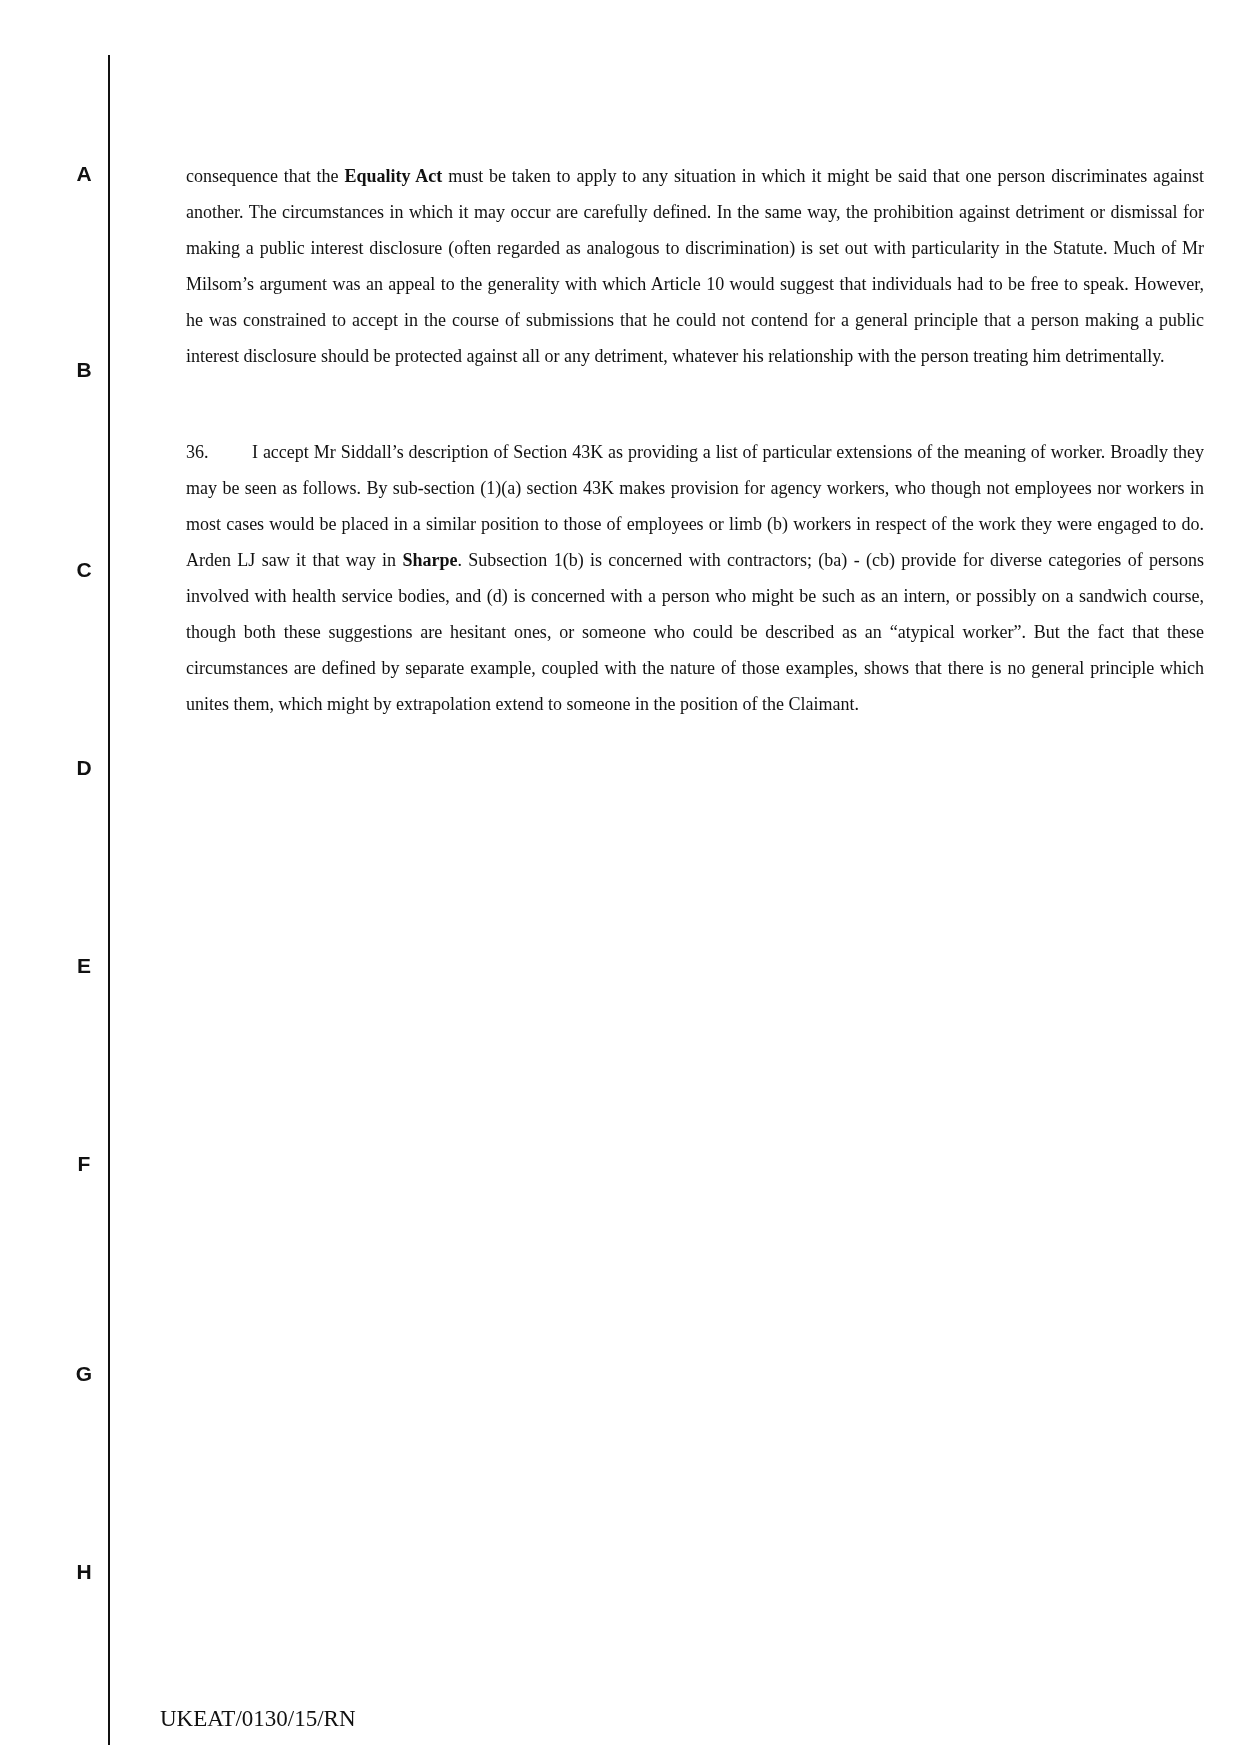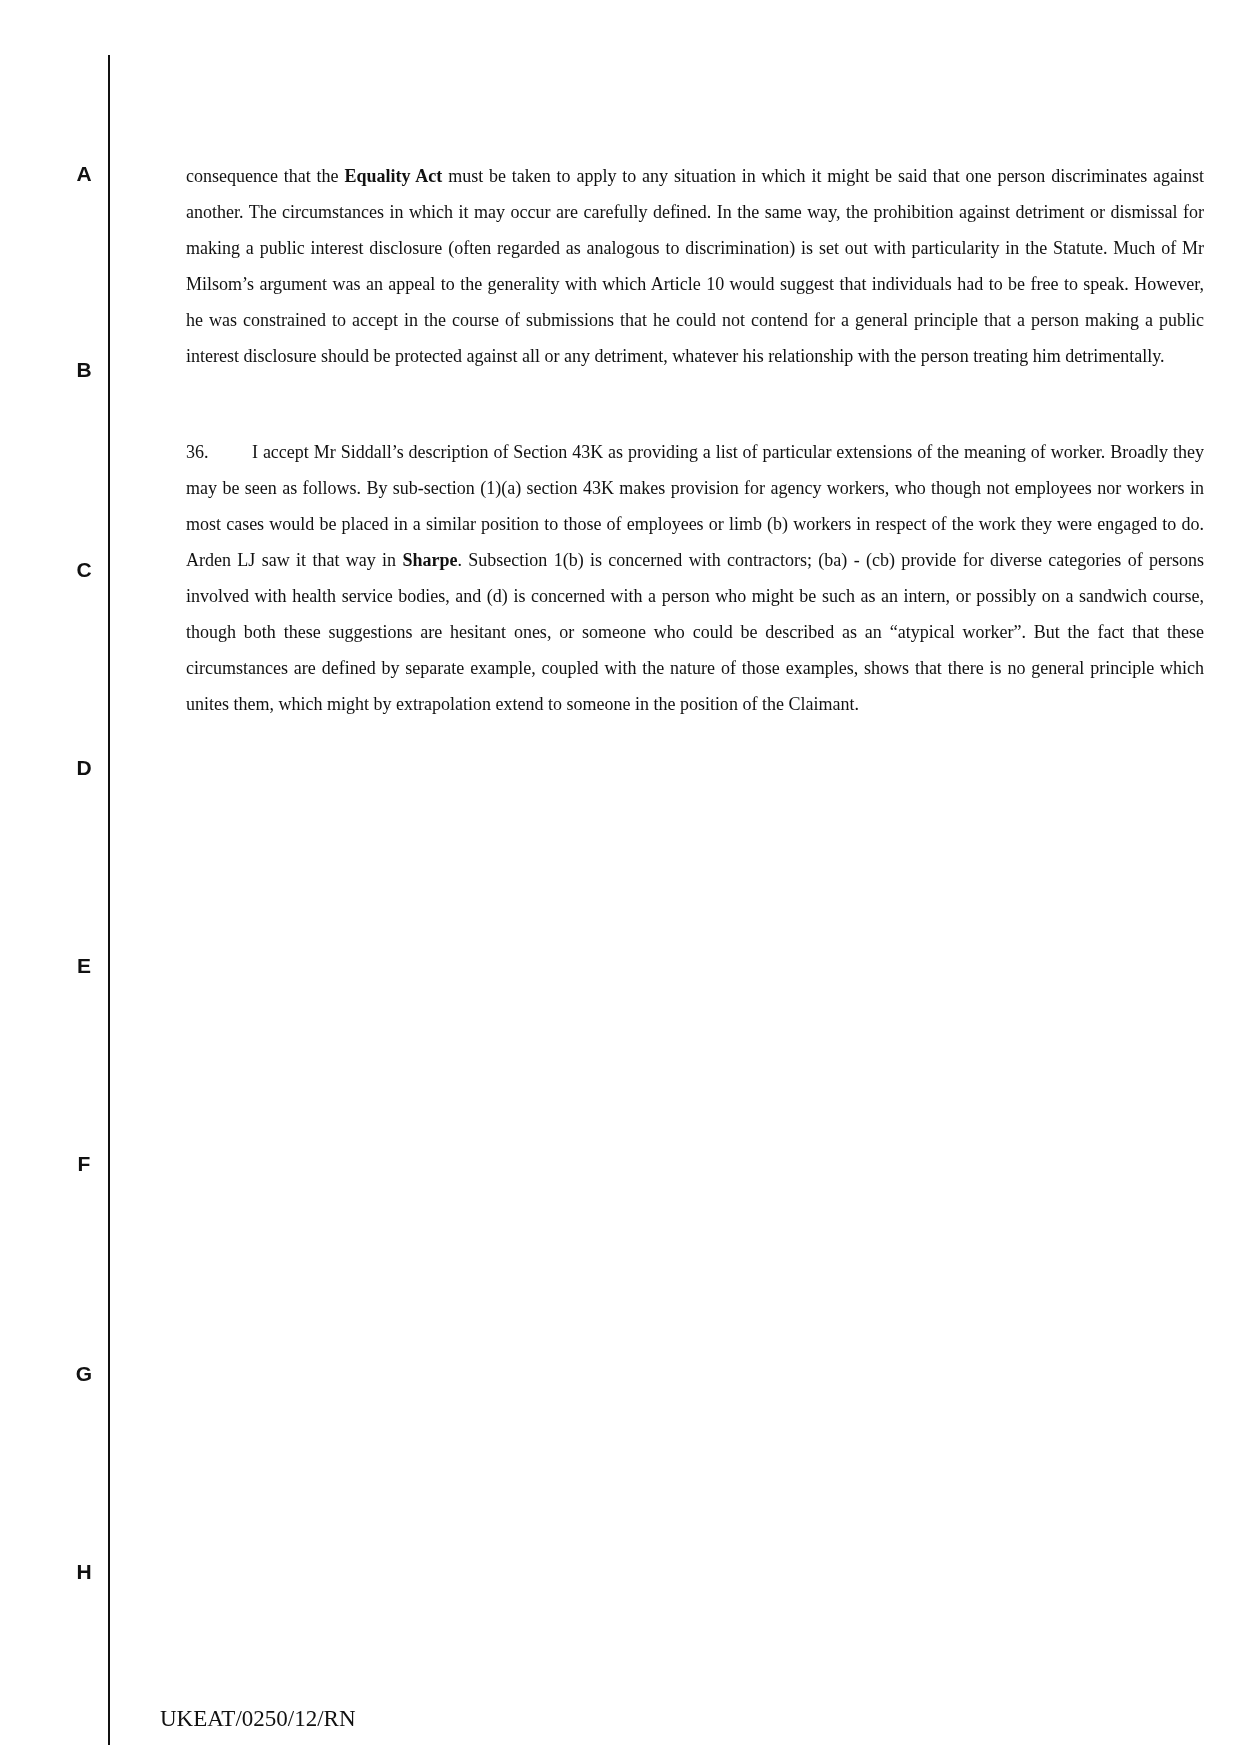--- a/index.html
+++ b/index.html
@@ -33,13 +33,13 @@
 
 <div class="body-text">
   <p class="para">
     <span>consequence that the </span><b>Equality Act</b><span> must be taken to apply to any situation in which it might be said that one person discriminates against another.  The circumstances in which it may occur are carefully defined.  In the same way, the prohibition against detriment or dismissal for making a public interest disclosure (often regarded as analogous to discrimination) is set out with particularity in the Statute.  Much of Mr Milsom’s argument was an appeal to the generality with which Article 10 would suggest that individuals had to be free to speak.  However, he was constrained to accept in the course of submissions that he could not contend for a general principle that a person making a public interest disclosure should be protected against all or any detriment, whatever his relationship with the person treating him detrimentally.</span>
   </p>
   <p class="para">
     <span class="para-num">36.</span><span>I accept Mr Siddall’s description of Section 43K as providing a list of particular extensions of the meaning of worker.  Broadly they may be seen as follows. By sub-section (1)(a) section 43K makes provision for agency workers, who though not employees nor workers in most cases would be placed in a similar position to those of employees or limb (b) workers in respect of the work they were engaged to do.  Arden LJ saw it that way in </span><b class="u">Sharpe</b><span>. Subsection 1(b) is concerned with contractors; (ba) - (cb) provide for diverse categories of persons involved with health service bodies, and (d) is concerned with a person who might be such as an intern, or possibly on a sandwich course, though both these suggestions are hesitant ones, or someone who could be described as an “atypical worker”. But the fact that these circumstances are defined by separate example, coupled with the nature of those examples, shows that there is no general principle which unites them, which might by extrapolation extend to someone in the position of the Claimant.</span>
   </p>
 </div>
 
-<div class="footer">UKEAT/0250/12/RN</div>
+<div class="footer">UKEAT/0130/15/RN</div>
 
 </body></html>

